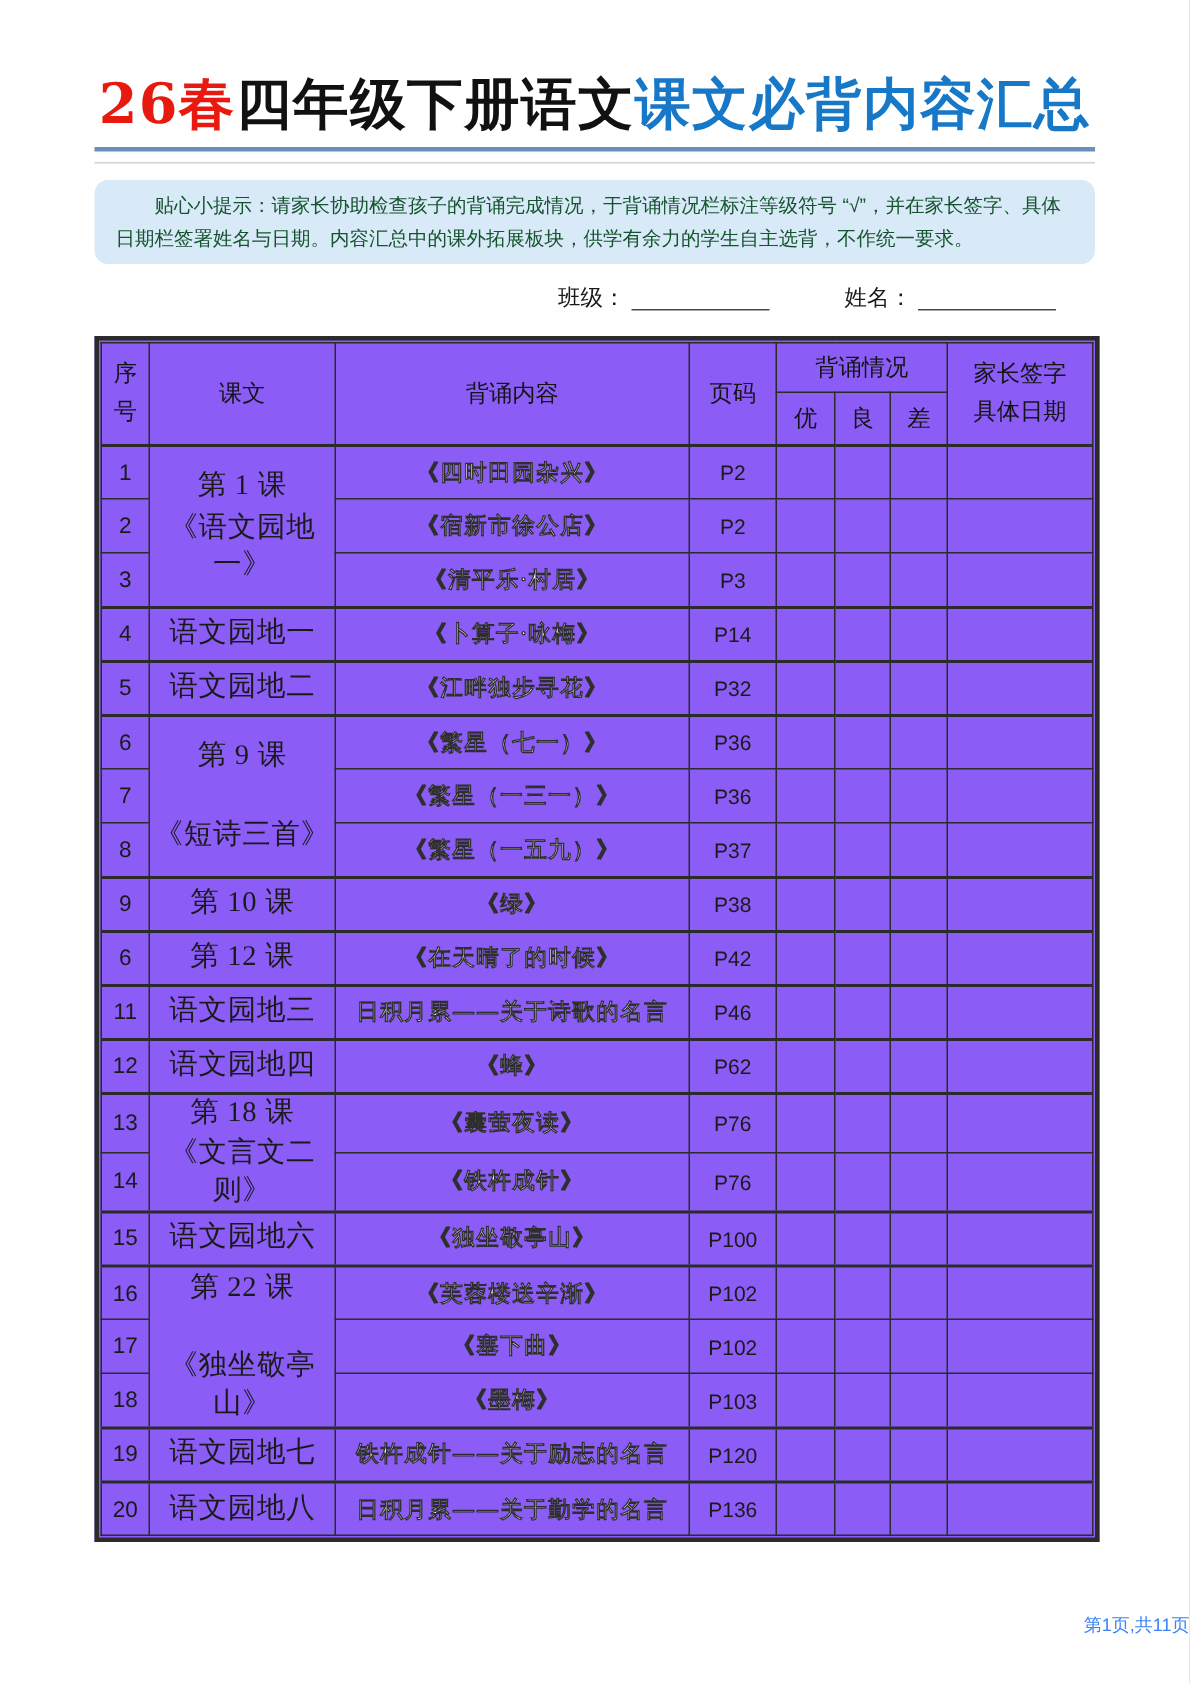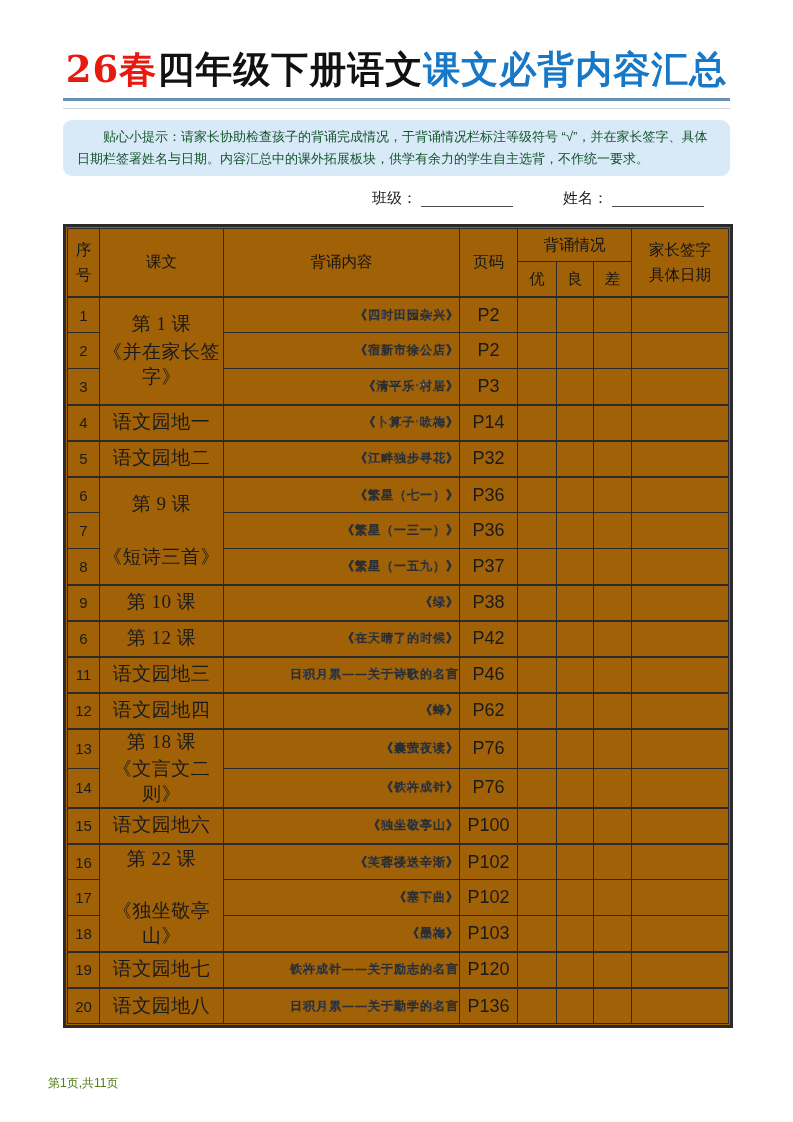--- a/index.html
+++ b/index.html
@@ -60,21 +60,21 @@
     display:inline-block;width:92px;height:18px;
     border-bottom:1.5px solid #4a4a4a;margin-left:4px;
   }
 
   
   .table-frame{
     margin-top:7px;
     border:3px solid var(--table-border);
     padding:1px;
     display:inline-block;
-    background:#a16207;
+    background:#8b5cf6;
   }
   table{border-collapse:collapse;table-layout:fixed;width:661px;}
   th,td{
     border:1px solid var(--table-border);
     padding:0;text-align:center;vertical-align:middle;
     overflow:hidden;
   }
   thead th{
     font-family:"Liberation Sans",sans-serif;
     font-weight:500;font-size:15.5px;color:#141414;
@@ -84,32 +84,32 @@
   .vert{width:1.2em;margin:0 auto;line-height:1.6;word-break:break-all;}
   .sign-head div{line-height:1.55;}
 
   tbody td{height:36px;}
   tr.group-start td{border-top-width:2px;}
 
   .c-no{font-size:15px;font-family:"Liberation Sans",sans-serif;}
   .c-lesson{font-family:Liberation Serif, serif;font-size:19px;letter-spacing:0.5px;}
   .lesson-lines{display:flex;flex-direction:column;justify-content:center;gap:3px;line-height:1.3;}
   .lesson-lines.spread{gap:28px;}
-  .c-content{font-family:"DejaVu Serif",serif;font-size:12px;letter-spacing:1px;text-align:right;}
-  .c-page{font-size:18px;font-family:"Liberation Sans",sans-serif;}
+  .c-content{font-family:"DejaVu Serif",serif;font-size:15px;letter-spacing:1px;}
+  .c-page{font-size:14px;font-family:"Liberation Sans",sans-serif;}
 
   .outline{color:#2e2e2e;}
   @supports (-webkit-text-stroke: 1px #000){
     .outline{color:#fff;-webkit-text-stroke:0.85px #2e2e2e;}
   }
 
   
   .footer{
     position:absolute;left:0;right:0;bottom:30px;
-    text-align:left;font-size:12px;color:#4d7c0f;margin-left:48px;
+    text-align:right;font-size:12px;color:#3b82f6;
   }
 </style>
 </head>
 <body>
 
 <div class="page">
   <div class="content">
 
     <h1 class="title"><span class="t-red">26春</span><span class="t-black">四年级下册语文</span><span class="t-blue">课文必背内容汇总</span></h1>
     <div class="rule-blue"></div>
@@ -161,21 +161,21 @@
             <th>良</th>
             <th>差</th>
           </tr>
         </thead>
         <tbody>
             <tr class="group-start">
               <td class="c-no">1</td>
               <td class="c-lesson" rowspan="3">
                 <div class="lesson-lines">
                   <div>第 1 课</div>
-                  <div>《并在家长签字》</div>
+                  <div>《语文园地一》</div>
                 </div>
               </td>
               <td class="c-content outline">《四时田园杂兴》</td>
               <td class="c-page">P2</td>
               <td class="c-mark"></td>
               <td class="c-mark"></td>
               <td class="c-mark"></td>
               <td class="c-sign"></td>
             </tr>
             <tr>

